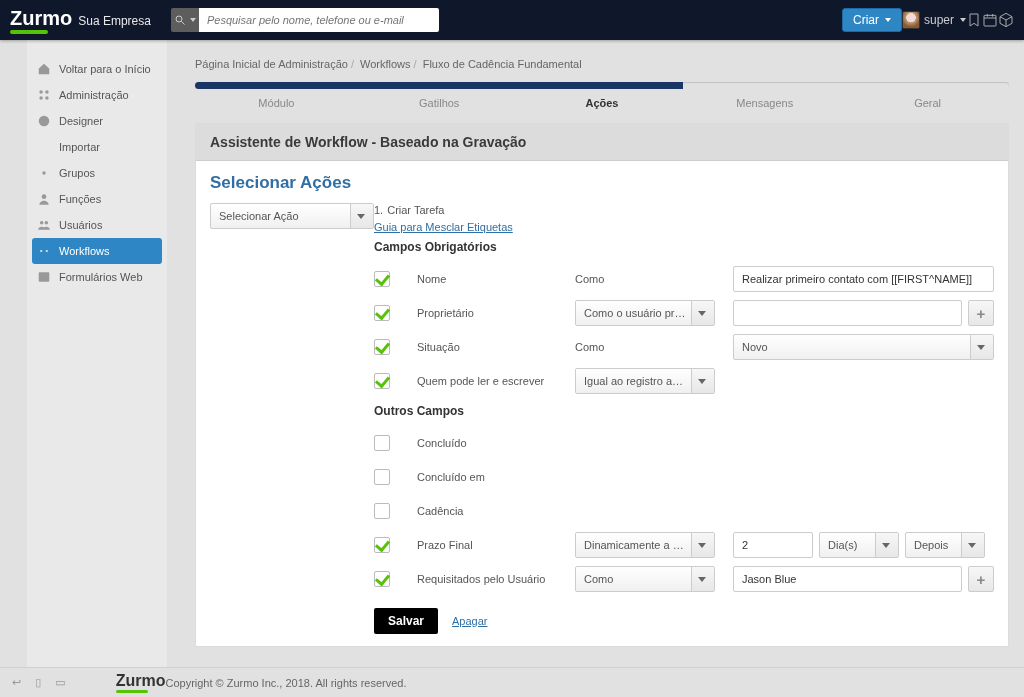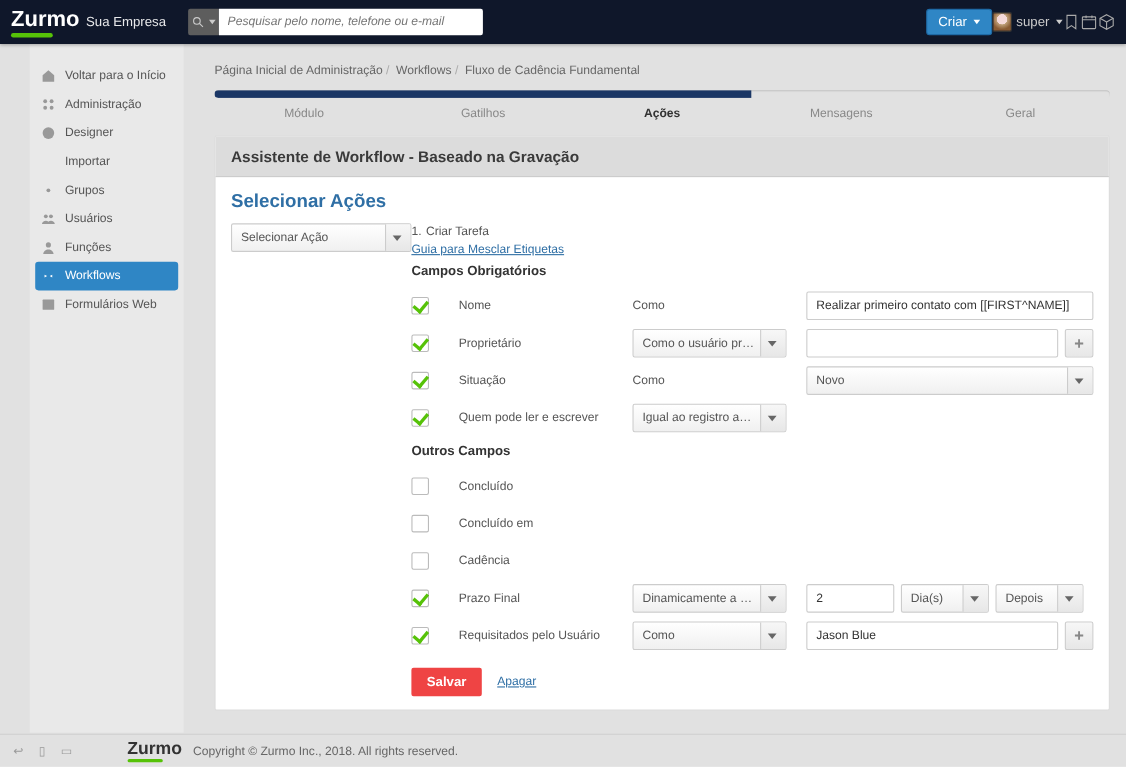--- a/index.html
+++ b/index.html
@@ -68,29 +68,29 @@
 
   .row { display: flex; align-items: center; min-height: 34px; gap: 8px; }
   .row .chk { width: 16px; height: 16px; border: 1px solid #bbb; border-radius: 2px; position: relative; flex-shrink: 0; }
   .row .chk.on::after { content: ""; position: absolute; left: 3px; top: 0px; width: 6px; height: 10px; border: solid #56c208; border-width: 0 3px 3px 0; transform: rotate(40deg); }
   .row .lbl { width: 150px; font-size: 11px; color: #555; margin-left: 19px; }
   .row .type-col { width: 150px; font-size: 11px; color: #555; }
   .row .val-col { flex: 1; display: flex; gap: 6px; align-items: center; }
   .addbtn { width: 26px; height: 26px; border: 1px solid #ccc; border-radius: 2px; background: linear-gradient(#f7f7f7,#e7e7e7); color: #888; display: flex; align-items: center; justify-content: center; font-weight: 700; font-size: 15px; cursor: pointer; }
 
   .btns { margin-top: 12px; display: flex; align-items: center; gap: 14px; }
-  .save-btn { background: #ef4444; color: #fff; border: none; padding: 6px 14px; font-size: 12px; font-weight: 700; border-radius: 2px; cursor: pointer; }
+  .save-btn { background: #000000; color: #fff; border: none; padding: 6px 14px; font-size: 12px; font-weight: 700; border-radius: 2px; cursor: pointer; }
   .delete-link { color: #2f6fa5; text-decoration: underline; font-size: 11px; cursor: pointer; }
 
   
   .footer-bar { position: absolute; bottom: 0; left: 0; right: 0; height: 30px; background: #e1e1e1; display: flex; align-items: center; padding: 0 12px; font-size: 11px; color: #666; border-top: 1px solid #d0d0d0; }
   .footer-bar .icons { display: flex; gap: 14px; color: #999; }
   .footer-logo { font-weight: 700; font-size: 16px; color: #333; position: relative; padding-bottom: 3px; margin-left: 50px; }
   .footer-logo::after { content: ""; position: absolute; bottom: 0; left: 0; width: 32px; height: 3px; background: #56c208; border-radius: 2px; }
-  .footer-bar .copy { margin-left: 10px; }
+  .footer-bar .copy { }
 </style>
 </head>
 <body>
 
 <div class="topbar">
   <div class="logo">
     <span>Zurmo</span><small>Sua Empresa</small>
   </div>
   <div class="search-wrap">
     <button class="scope">
@@ -164,32 +164,32 @@
       </div>
     <div class="item">
         <svg viewBox="0 0 24 24">
           <circle cx="12" cy="12" r="3"></circle>
           <path d="M12 2v3M12 19v3M2 12h3M19 12h3M5 5l2 2M17 17l2 2M5 19l2-2M17 7l2-2"></path>
         </svg>
         <span>Grupos</span>
       </div>
     <div class="item">
         <svg viewBox="0 0 24 24">
+          <circle cx="12" cy="8" r="4"></circle>
+          <path d="M4 22c0-4 4-7 8-7s8 3 8 7"></path>
+        </svg>
+        <span>Funções</span>
+      </div>
+    <div class="item">
+        <svg viewBox="0 0 24 24">
           <circle cx="8" cy="8" r="3"></circle>
           <circle cx="16" cy="8" r="3"></circle>
           <path d="M2 20c0-3 3-5 6-5s6 2 6 5M10 20c0-3 3-5 6-5s6 2 6 5"></path>
         </svg>
         <span>Usuários</span>
-      </div>
-    <div class="item">
-        <svg viewBox="0 0 24 24">
-          <circle cx="12" cy="8" r="4"></circle>
-          <path d="M4 22c0-4 4-7 8-7s8 3 8 7"></path>
-        </svg>
-        <span>Funções</span>
       </div>
     <div class="item active">
         <svg viewBox="0 0 24 24">
           <path d="M6 4v6l4 2-4 2v6M18 4v6l-4 2 4 2v6"></path>
         </svg>
         <span>Workflows</span>
       </div>
     <div class="item">
         <svg viewBox="0 0 24 24">
           <rect x="3" y="4" width="18" height="16" rx="1"></rect>

